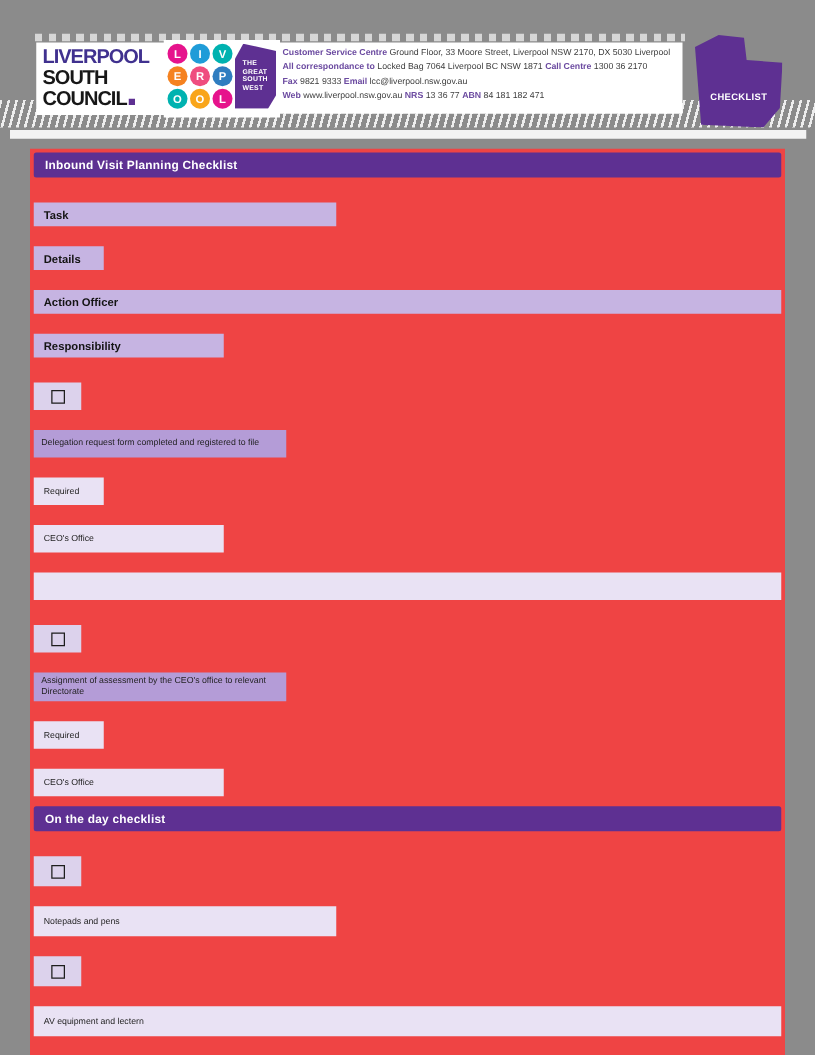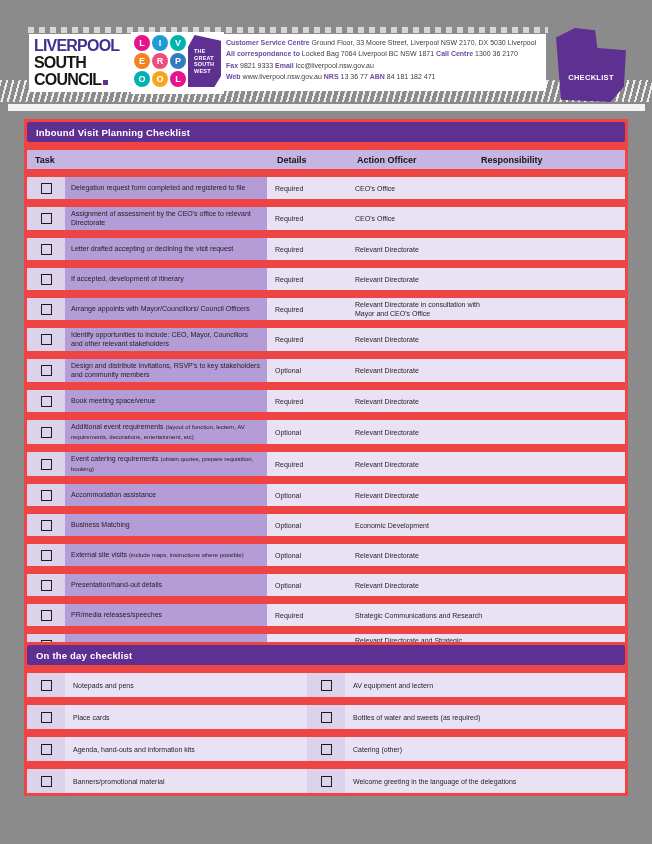--- a/index.html
+++ b/index.html
@@ -41,27 +41,27 @@
     clip-path:polygon(27% 0, 56% 3%, 59% 27%, 100% 30%, 97% 79%, 78% 100%, 7% 97%, 0 13%);
     display:flex; justify-content:center; align-items:center; padding-top:24px; box-sizing:border-box; z-index:2;}
   .checklist-badge span{color:#fff; font-size:7.5px; font-weight:800; letter-spacing:.3px;}
 
   
   .tbl{position:absolute; left:24px; width:604px; background:#ef4444; padding:3px; box-sizing:border-box; z-index:2;}
   .tbl1{top:119px;}
   .tbl2{top:642px;}
   .tbl-title{background:#5e3092; color:#fff; font-size:9.5px; font-weight:800; padding:5px 9px 4px;
     border-radius:2px; letter-spacing:.2px;}
-  .row{display:flex; gap:0; margin-top:8px;}
+  .row{display:flex; gap:16px; margin-top:20px;flex-direction:column;}
   .cell{box-sizing:border-box; display:flex; flex-direction:column; justify-content:center;}
   .hdr-row .cell{background:#c6b4e2; font-size:9px; font-weight:800; color:#141414; min-height:19px; padding:2px 8px;}
   .c-taskhdr{width:242px;}
   .c0{width:38px; align-items:center;}
   .c1{width:202px;}
-  .c2{width:80px;}
+  .c2{width:56px;}
   .c3{width:152px;}
   .c4{flex:1;}
   .t1-row .cell{min-height:22px;}
   .cb-cell{background:#dcd2ec;}
   .task-cell{background:#b49cd7; padding:2px 6px; font-size:7px; line-height:9px; color:#1f1f1f; display:block;
     display:flex; flex-direction:column; justify-content:center;}
   .task-cell .inner{display:inline;}
   .sub{font-size:6px;}
   .lt{background:#e9e2f4; padding:2px 8px; font-size:7px; line-height:9px; color:#1f1f1f;}
   .checkbox{width:9px; height:9px; border:1.5px solid #1d1d1d; background:transparent; display:inline-block;}

